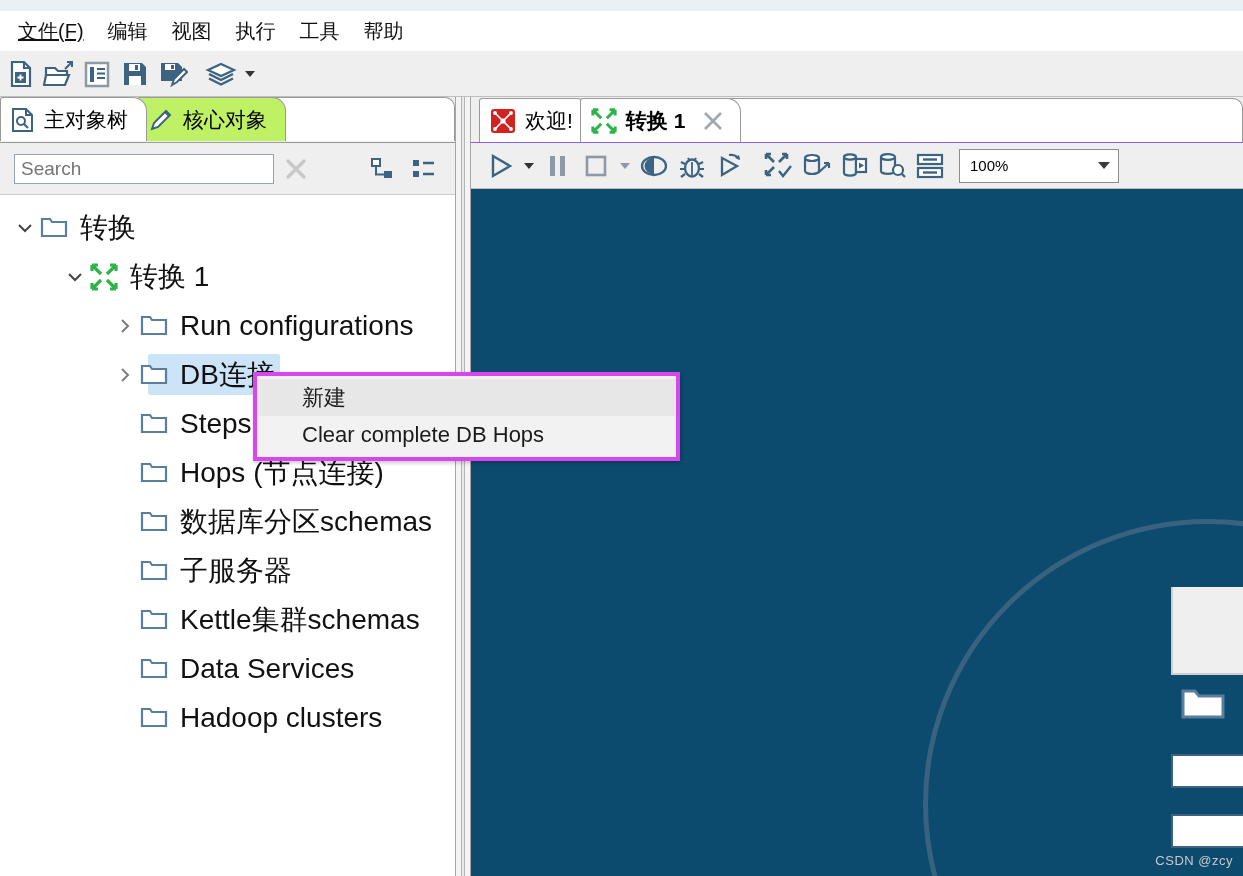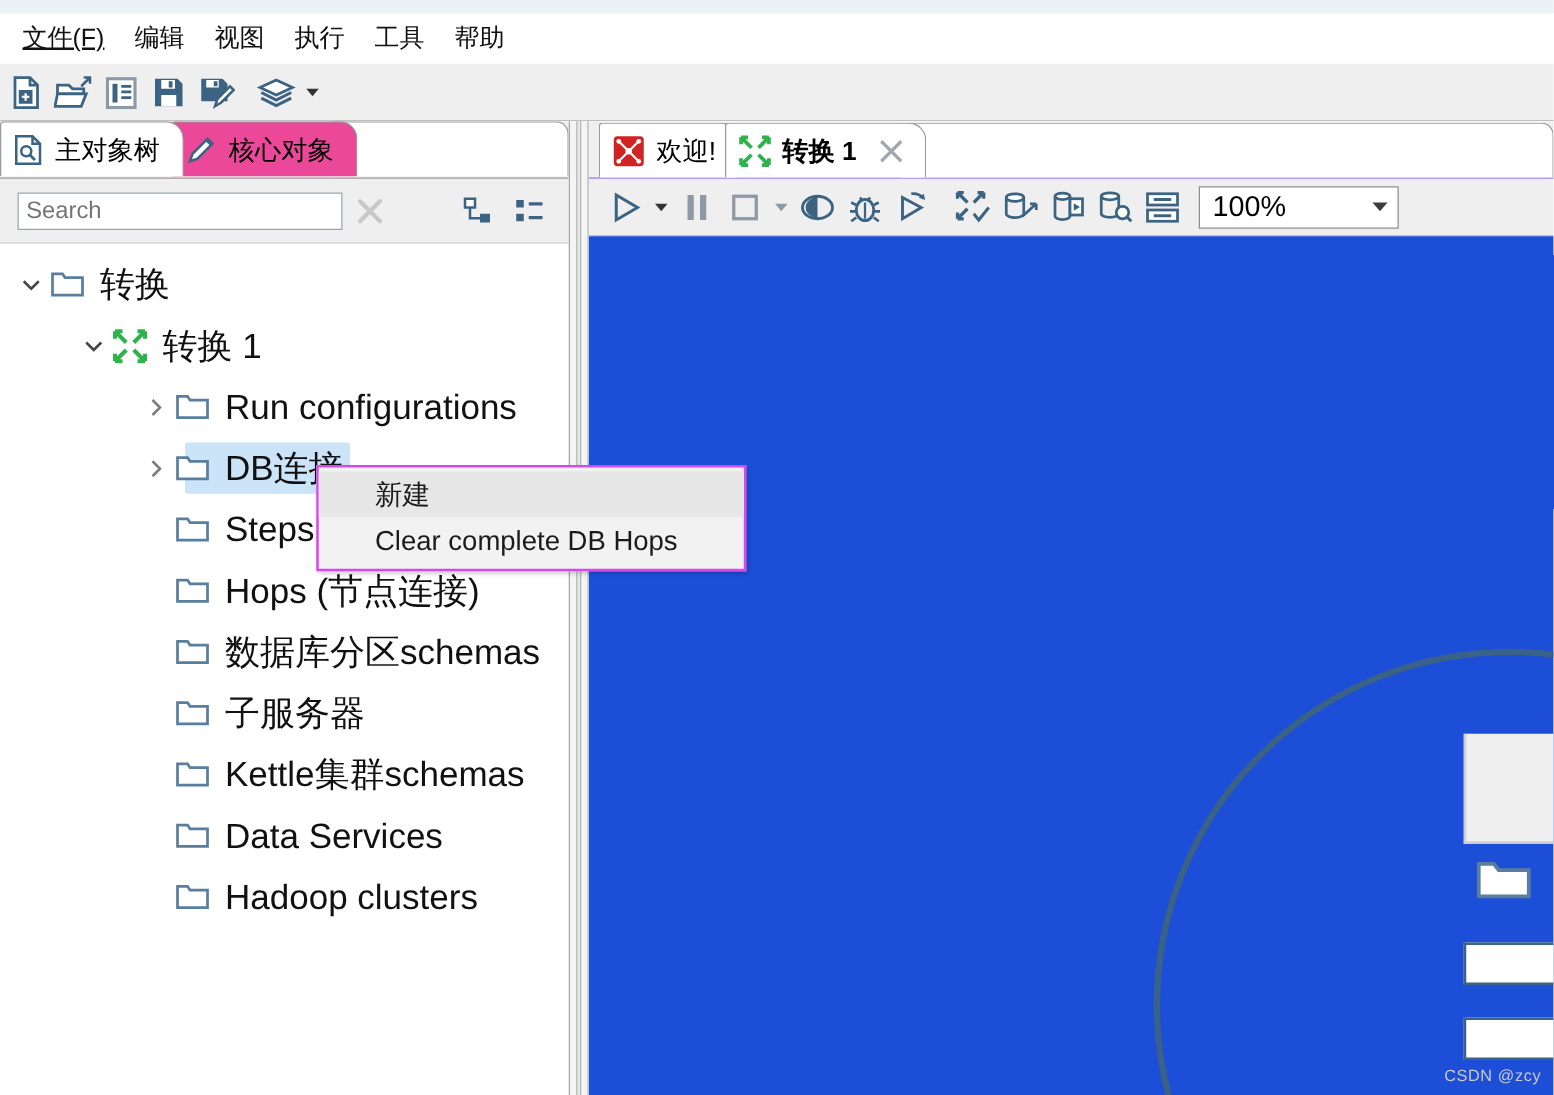--- a/index.html
+++ b/index.html
@@ -114,21 +114,21 @@
     border: 1px solid #9a9a9a;
     border-bottom: none;
     border-top-left-radius: 3px;
     border-top-right-radius: 14px;
     position: relative;
     box-sizing: border-box;
     cursor: default;
     margin-right: -10px;
   }
   .vtab.active { z-index: 3; background: #ffffff; }
-  .vtab.inactive { z-index: 2; background: #ec4899; }
+  .vtab.inactive { z-index: 2; background: #bef264; }
   .tabfill {
     flex: 1;
     height: 44px;
     border: 1px solid #9a9a9a;
     border-bottom: none;
     border-left: none;
     border-top-right-radius: 10px;
     background: #ffffff;
     box-sizing: border-box;
     margin-left: -10px;
@@ -295,32 +295,32 @@
     width: 160px;
     height: 34px;
     margin-left: 10px;
     background: #ffffff;
     border: 1px solid #8d8d8d;
     display: flex;
     align-items: center;
     justify-content: space-between;
     padding: 0 8px 0 10px;
     box-sizing: border-box;
-    font-size: 23px;
+    font-size: 15px;
     cursor: default;
   }
   .chev {
     width: 0; height: 0;
     border-left: 6px solid transparent;
     border-right: 6px solid transparent;
     border-top: 7px solid #3c3c3c;
   }
   .canvas {
     flex: 1;
-    background: #1d4ed8;
+    background: #0c4a6e;
     position: relative;
     overflow: hidden;
   }
   .watermark-circle {
     position: absolute;
     right: -250px;
     top: 330px;
     width: 560px;
     height: 560px;
     border: 5px solid #3c6382;
@@ -361,23 +361,23 @@
     font-size: 13px;
     color: #c9c9c9;
     letter-spacing: 0.5px;
   }
 
   
   .ctxmenu {
     position: absolute;
     left: 253px;
     top: 372px;
-    width: 344px;
+    width: 427px;
     background: #f2f2f2;
-    border: 2px solid #d946ef;
+    border: 4px solid #d946ef;
     box-shadow: 1px 2px 4px rgba(0,0,0,0.22);
     padding: 3px 0 4px 0;
     box-sizing: border-box;
     z-index: 50;
   }
   .ctxitem {
     height: 37px;
     display: flex;
     align-items: center;
     padding-left: 45px;

